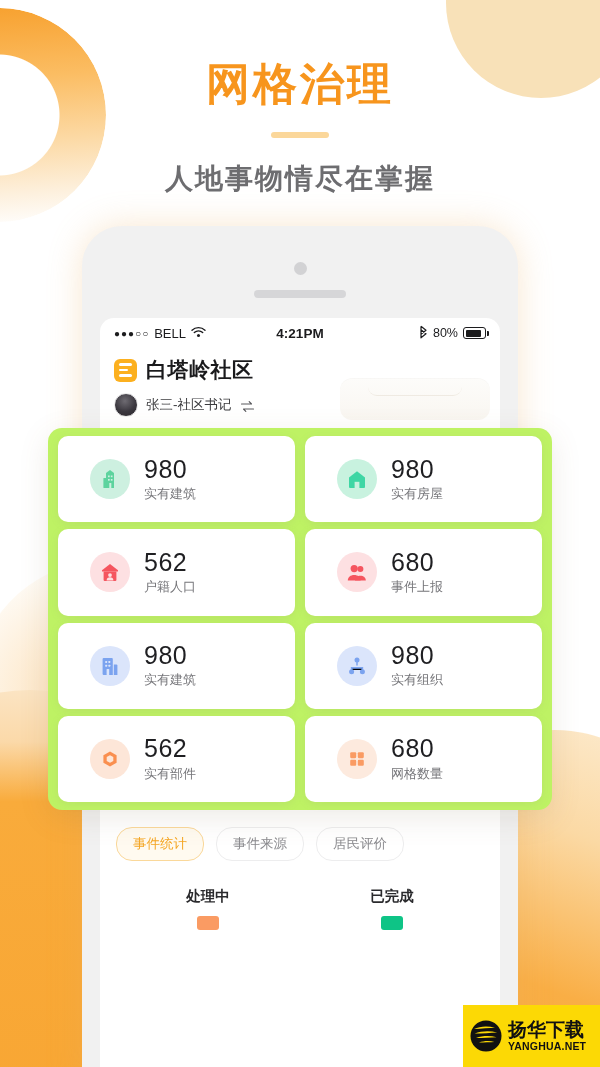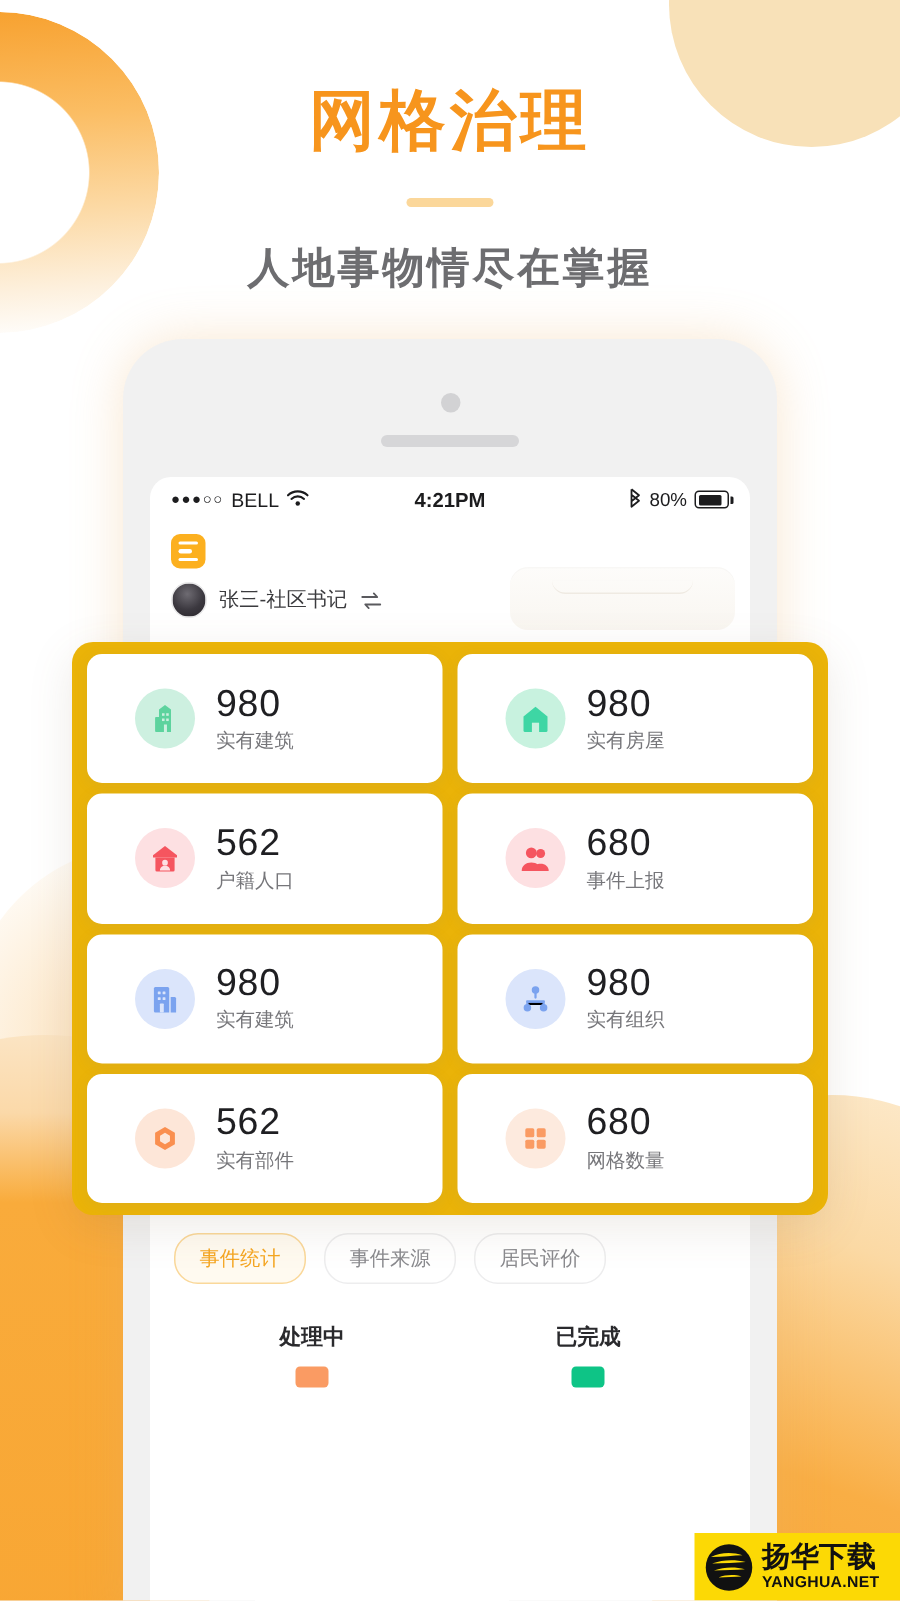--- a/index.html
+++ b/index.html
@@ -51,21 +51,20 @@
     background:radial-gradient(circle at 40% 60%,rgba(250,196,120,.55) 0%,rgba(252,226,186,.18) 60%,rgba(255,255,255,0) 78%);
   }
   
   #hero { position:absolute; top:0; left:0; right:0; z-index:3; text-align:center; }
   .hero-title {
     margin-top:62px;
     font-size:44px; line-height:1.0;
     font-weight:bold;
     color:#f7951d;
     letter-spacing:3px;
-    font-family:Liberation Mono, monospace;
   }
   .hero-rule {
     width:58px; height:6px; border-radius:3px;
     background:#fbd79a;
     margin:26px auto 0;
   }
   .hero-sub {
     margin-top:22px;
     font-size:28px; font-weight:bold;
     color:#6d6d70;
@@ -152,21 +151,21 @@
   }
   .pill.active { color:#f5a623; border-color:#fad89a; background:#fffaf0; }
   .ev-cols { display:flex; margin-top:26px; }
   .ev-col { flex:1; text-align:center; }
   .ev-col .cl { font-size:14.5px; font-weight:bold; color:#2a2a2d; }
   .ev-col .bar { width:22px; height:14px; border-radius:3px; margin:10px auto 0; }
   
   #stats-card {
     position:absolute;
     left:48px; top:428px; width:504px; height:382px;
-    background:#eab308;
+    background:#bef264;
     border-radius:14px;
     box-shadow:0 8px 30px rgba(120,100,70,.13);
     z-index:6;
     padding:8px 10px;
     display:grid;
     grid-template-columns:1fr 1fr;
     grid-template-rows:repeat(4,1fr);
     gap:7px 10px;
   }
   .stat {
@@ -176,21 +175,21 @@
     display:flex; align-items:center; gap:14px;
     padding:0 0 0 32px;
   }
   .stat-ico { width:40px; height:40px; border-radius:50%; flex:none;
               display:flex; align-items:center; justify-content:center; }
   .stat-num { font-size:25px; color:#1f1f22; line-height:1.05; letter-spacing:.5px; }
   .stat-lab { font-size:13px; color:#76767a; margin-top:3px;text-align:center; }
   
   #watermark {
     position:absolute; right:0; bottom:0; z-index:20;
-    width:137px; height:45px; background:#fcd905;
+    width:137px; height:62px; background:#fcd905;
     display:flex; align-items:center; gap:4px; padding-left:5px;
   }
   .wm-globe { width:36px; height:36px; flex:none; }
   .wm-txt { line-height:1; }
   .wm-cn { font-size:19px; font-weight:bold; color:#111; letter-spacing:0px;
            display:block; }
   .wm-en { font-size:10.5px; font-weight:bold; color:#111; letter-spacing:.2px;
            display:block; margin-top:2px; }
 </style>
 </head>
@@ -243,20 +242,21 @@
     </div>
 
     <div class="app-head">
       <div class="ghost-banner"></div>
       <div class="ah-row">
         <div class="menu-btn">
           <span></span>
             <span></span>
             <span></span>
         </div>
+        <div class="community-name">白塔岭社区</div>
       </div>
       <div class="user-row">
         <div class="avatar"></div>
         <div class="user-name">张三-社区书记</div>
         <span class="swap-ico">
           <svg width="15" height="13" viewBox="0 0 15 13" fill="none">
             <path d="M1.5 4h10l-2.3-2.4M13.5 9h-10l2.3 2.4" stroke="#5a5a5e" stroke-width="1.2" stroke-linecap="round" stroke-linejoin="round"></path>
           </svg>
         </span>
       </div>

